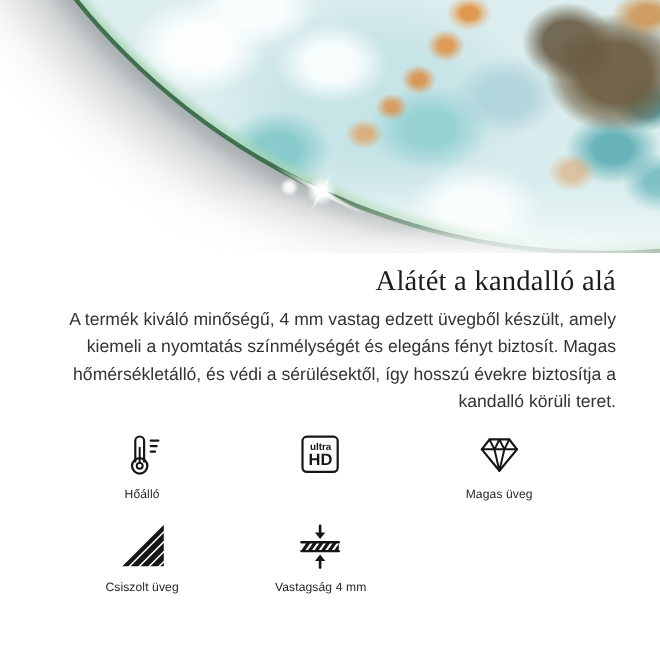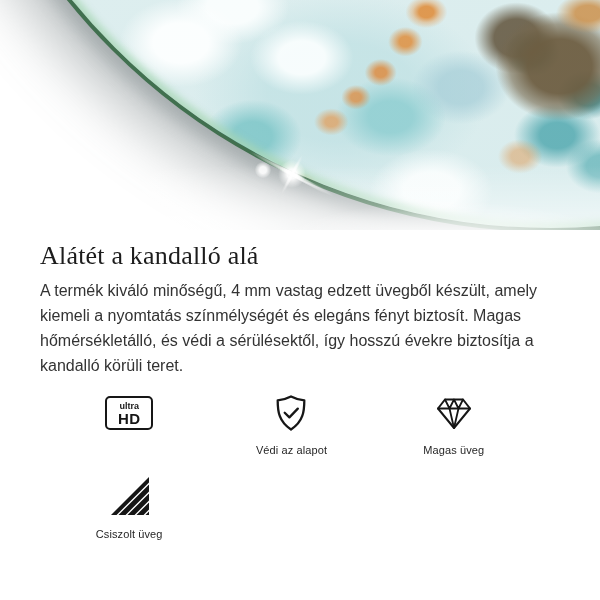--- a/index.html
+++ b/index.html
@@ -70,31 +70,31 @@
         border-radius:50%;filter:blur(0.6px);}
   .core{position:absolute;left:-14px;top:-14px;width:28px;height:28px;border-radius:50%;
         background:radial-gradient(circle, rgba(255,255,255,0.95) 0 25%, rgba(255,255,255,0) 70%);}
   .glint{position:absolute;left:255px;top:162px;width:16px;height:16px;border-radius:50%;
         background:radial-gradient(circle, rgba(255,255,255,0.9) 0 30%, rgba(255,255,255,0) 75%);}
   .fade{position:absolute;inset:0;pointer-events:none;
         background:
           radial-gradient(ellipse 45% 35% at 75% 112%, #fff 20%, rgba(255,255,255,0) 70%),
           linear-gradient(to bottom, rgba(255,255,255,0) 72%, rgba(255,255,255,0.55) 96%);}
   
-  .content{padding:0 40px;}
+  .content{padding:0 40px;text-align:right;}
   .title{margin:8px 0 0;font-family:"Liberation Serif", serif;font-weight:400;
          font-size:26px;line-height:35px;color:var(--text-primary);letter-spacing:0.2px;}
   .title .tl{display:block;}
   .desc{margin:5px 0 0;font-size:16px;line-height:25px;color:var(--text-body);max-width:534px;}
   
   .features{display:grid;grid-template-columns:1fr 1fr 1fr;row-gap:18px;margin:12px 25px 0 8px;}
   .feature{display:flex;flex-direction:column;align-items:center;}
   .icon-wrap{height:46px;width:70px;display:flex;align-items:center;justify-content:center;}
   .label{margin-top:8px;font-size:11px;color:var(--text-label);letter-spacing:0.1px;white-space:nowrap;}
-  .uhd-box{width:48px;height:34px;border:2.5px solid var(--icon-stroke);border-radius:5px;
+  .uhd-box{width:34px;height:34px;border:2.5px solid var(--icon-stroke);border-radius:5px;
            display:flex;flex-direction:column;align-items:center;justify-content:center;
            font-weight:700;color:var(--icon-stroke);line-height:1;}
   .uhd-top{font-size:9px;line-height:10px;}
   .uhd-bottom{font-size:15px;line-height:15px;letter-spacing:0.2px;}
   .feature svg{display:block;}
   .stroke{fill:none;stroke:var(--icon-stroke);stroke-linecap:round;stroke-linejoin:round;}
 </style>
 </head>
 <body>
 
@@ -113,39 +113,42 @@
 
   <section class="content">
     <h1 class="title">
       <span class="tl">Alátét a kandalló alá</span>
     </h1>
 
     <p class="desc">A termék kiváló minőségű, 4 mm vastag edzett üvegből készült, amely kiemeli a nyomtatás színmélységét és elegáns fényt biztosít. Magas hőmérsékletálló, és védi a sérülésektől, így hosszú évekre biztosítja a kandalló körüli teret.</p>
 
     <div class="features">
 
+      <div class="feature">
+        <div class="icon-wrap">
+          <svg width="44" height="44" viewBox="0 0 44 44">
+            <circle class="stroke" cx="20" cy="32.5" r="7" stroke-width="2"></circle>
+            <path class="stroke" d="M16 28.6 V9.8 a4 4 0 0 1 8 0 V28.6" fill="#fff" stroke-width="2"></path>
+            <circle class="stroke" cx="20" cy="32.5" r="2.7" stroke-width="1.8"></circle>
+            <path class="stroke" d="M20 16 V29.8" stroke-width="1.8"></path>
+            <path class="stroke" d="M30 9.5 h7 M30 14.5 h5.5 M30 19.5 h4" stroke-width="2"></path>
+          </svg>
+        </div>
+        <div class="label">Hőálló</div>
+      </div>
 
       <div class="feature">
         <div class="icon-wrap">
           <div class="uhd-box">
             <span class="uhd-top">ultra</span>
             <span class="uhd-bottom">HD</span>
           </div>
         </div>
       </div>
 
-      <div class="feature">
-        <div class="icon-wrap">
-          <svg width="44" height="44" viewBox="0 0 44 44">
-            <path class="stroke" stroke-width="2.3" d="M22 5.5 C26 7.6 30.8 8.9 35.3 9.4 C35.3 20 34.3 30.6 22 38.5 C9.7 30.6 8.7 20 8.7 9.4 C13.2 8.9 18 7.6 22 5.5 Z"></path>
-            <path class="stroke" stroke-width="2.3" d="M15.7 21.8 L20.4 26.4 L28.8 17.6"></path>
-          </svg>
-        </div>
-        <div class="label">Védi az alapot</div>
-      </div>
 
       <div class="feature">
         <div class="icon-wrap">
           <svg width="44" height="44" viewBox="0 0 44 44">
             <path class="stroke" stroke-width="2" d="M13 8.5 H31 L38 17.5 L22 37 L6 17.5 Z"></path>
             <path class="stroke" stroke-width="1.8" d="M6 17.5 H38"></path>
             <path class="stroke" stroke-width="1.8" d="M13 8.5 L17.5 17.5 L22 8.5 L26.5 17.5 L31 8.5"></path>
             <path class="stroke" stroke-width="1.8" d="M17.5 17.5 L22 37 L26.5 17.5"></path>
           </svg>
         </div>
@@ -161,16 +164,36 @@
                 </clipPath>
               </defs>
             <g clip-path="url(#triClip)">
               <path d="M-6 52 L52 -6 M3 52 L52 3 M12 52 L52 12 M21 52 L52 21 M30 52 L52 30 M39 52 L52 39" stroke="#161616" stroke-width="5" fill="none"></path>
             </g>
           </svg>
         </div>
         <div class="label">Csiszolt üveg</div>
       </div>
 
+      <div class="feature">
+        <div class="icon-wrap">
+          <svg width="44" height="44" viewBox="0 0 44 44">
+            <path class="stroke" stroke-width="2.4" d="M22 3 V9"></path>
+            <polygon points="17.3,9 26.7,9 22,15" fill="#161616"></polygon>
+            <defs>
+                <clipPath id="barClip">
+                  <rect x="5" y="18" width="34" height="8"></rect>
+                </clipPath>
+              </defs>
+            <g clip-path="url(#barClip)">
+              <path d="M2 32 L16 12 M8 32 L22 12 M14 32 L28 12 M20 32 L34 12 M26 32 L40 12 M32 32 L46 12" stroke="#161616" stroke-width="3" fill="none"></path>
+            </g>
+            <path class="stroke" stroke-width="2.2" d="M5 18 H39 M5 26 H39"></path>
+            <polygon points="17.3,35 26.7,35 22,29" fill="#161616"></polygon>
+            <path class="stroke" stroke-width="2.4" d="M22 35 V41"></path>
+          </svg>
+        </div>
+        <div class="label">Vastagság 4 mm</div>
+      </div>
 
     </div>
   </section>
 </div>
 
 </body></html>

